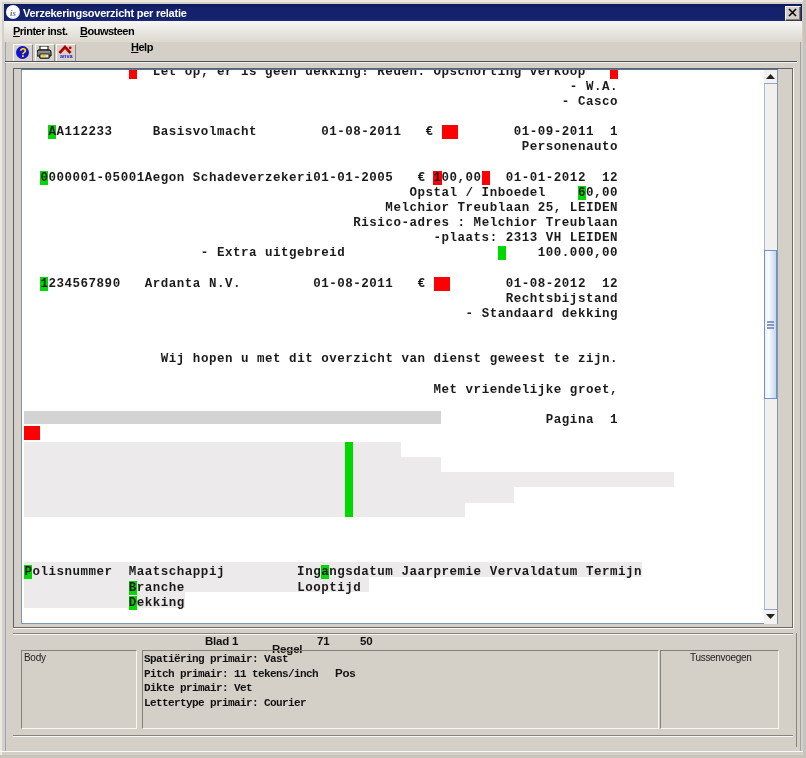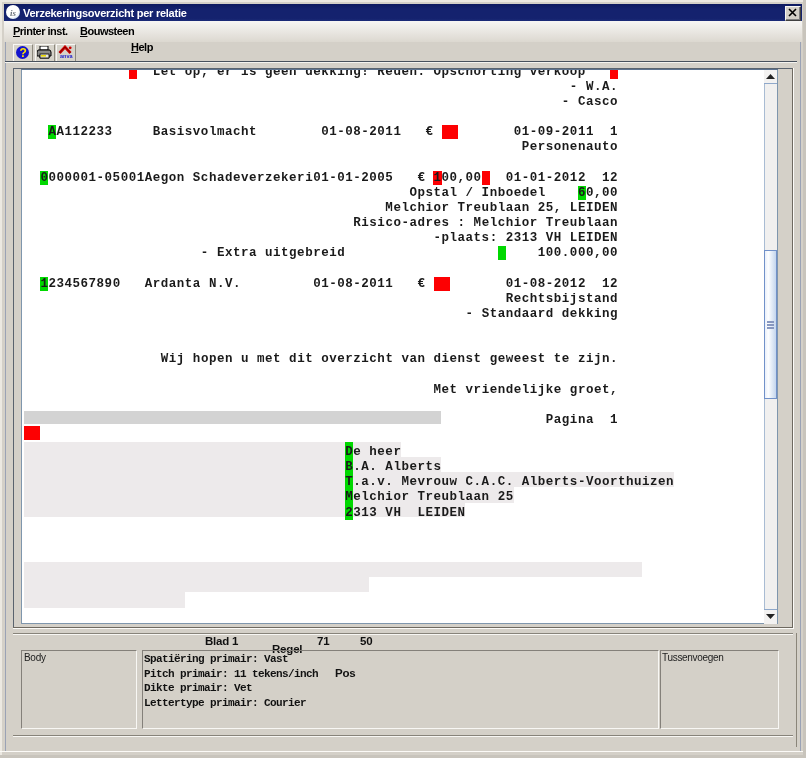--- a/index.html
+++ b/index.html
@@ -121,40 +121,38 @@
              Rechtsbijstand
              - Standaard dekking
 
 
 Wij hopen u met dit overzicht van dienst geweest te zijn.
 
 Met vriendelijke groet,
 
                                           Pagina  1
 </pre>
-  <pre id="docB" class="abs" style="left:2.4px;top:374.5px;font:bold 12.5px/15.25px 'Liberation Mono',monospace;letter-spacing:0.52px;color:#1a1a1a;">                                        <span style="background:#00d800">D</span>e heer
-                                        <span style="background:#00d800">B</span>.A. Alberts
-                                        <span style="background:#00d800">T</span>.a.v. Mevrouw C.A.C. Alberts-Voorthuizen
-                                        <span style="background:#00d800">M</span>elchior Treublaan 25
-                                        <span style="background:#00d800">2</span>313 VH  LEIDEN</pre>
+  <pre id="docC" class="abs" style="left:2.4px;top:495.4px;font:bold 12.5px/15.15px 'Liberation Mono',monospace;letter-spacing:0.52px;color:#1a1a1a;"><span style="background:#00d800">P</span>olisnummer  Maatschappij         Ing<span style="background:#00d800">a</span>ngsdatum Jaarpremie Vervaldatum Termijn
+             <span style="background:#00d800">B</span>ranche              Looptijd
+             <span style="background:#00d800">D</span>ekking</pre>
 </div>
 
 <div class="abs" style="left:13px;top:633px;width:780px;height:1px;background:#87837a;"></div>
 <div class="abs" style="left:13px;top:634px;width:780px;height:1px;background:#f8f7f4;"></div>
 <div class="abs" style="left:205px;top:634.5px;font:bold 11.5px 'Liberation Sans',sans-serif;letter-spacing:-0.2px;color:#111;">Blad 1</div>
 <div class="abs" style="left:272px;top:634.5px;font:bold 11.5px 'Liberation Sans',sans-serif;letter-spacing:-0.2px;color:#111;margin-top:8px;">Regel</div>
 <div class="abs" style="left:317px;top:634.5px;font:bold 11.5px 'Liberation Sans',sans-serif;letter-spacing:-0.2px;color:#111;">71</div>
 <div class="abs" style="left:335px;top:667px;font:bold 11.5px 'Liberation Sans',sans-serif;letter-spacing:-0.2px;color:#111;">Pos</div>
 <div class="abs" style="left:360px;top:634.5px;font:bold 11.5px 'Liberation Sans',sans-serif;letter-spacing:-0.2px;color:#111;">50</div>
 
 <div class="abs" style="left:21px;top:650px;width:116px;height:79px;border:1px solid;border-color:#84807a #f8f7f4 #f8f7f4 #84807a;box-sizing:border-box;"></div>
 <div class="abs" style="left:142px;top:650px;width:517px;height:79px;border:1px solid;border-color:#84807a #f8f7f4 #f8f7f4 #84807a;box-sizing:border-box;"></div>
 <div class="abs" style="left:660px;top:650px;width:119px;height:79px;border:1px solid;border-color:#84807a #f8f7f4 #f8f7f4 #84807a;box-sizing:border-box;"></div>
 <div class="abs" style="left:24px;top:652px;font:10px 'Liberation Sans',sans-serif;letter-spacing:-0.3px;color:#222;">Body</div>
-<div class="abs" style="left:662px;top:652px;font:10px 'Liberation Sans',sans-serif;letter-spacing:-0.3px;color:#222;">Tussenvoegen</div>
+<div class="abs" style="left:662px;top:652px;font:10px 'Liberation Sans',sans-serif;letter-spacing:-0.3px;color:#222;padding-left:28px;">Tussenvoegen</div>
 <pre class="abs" style="left:144px;top:652px;font:bold 11px/14.5px 'Liberation Mono',monospace;letter-spacing:-0.6px;color:#111;">Spatiëring primair: Vast
 Pitch primair: 11 tekens/inch
 Dikte primair: Vet
 Lettertype primair: Courier</pre>
 
 <div class="abs" style="left:796px;top:633px;width:1px;height:114px;background:#8a857a;"></div>
 
 <div class="abs" style="left:13px;top:735px;width:780px;height:1px;background:#87837a;"></div>
 <div class="abs" style="left:13px;top:736px;width:780px;height:1px;background:#f8f7f4;"></div>
 

